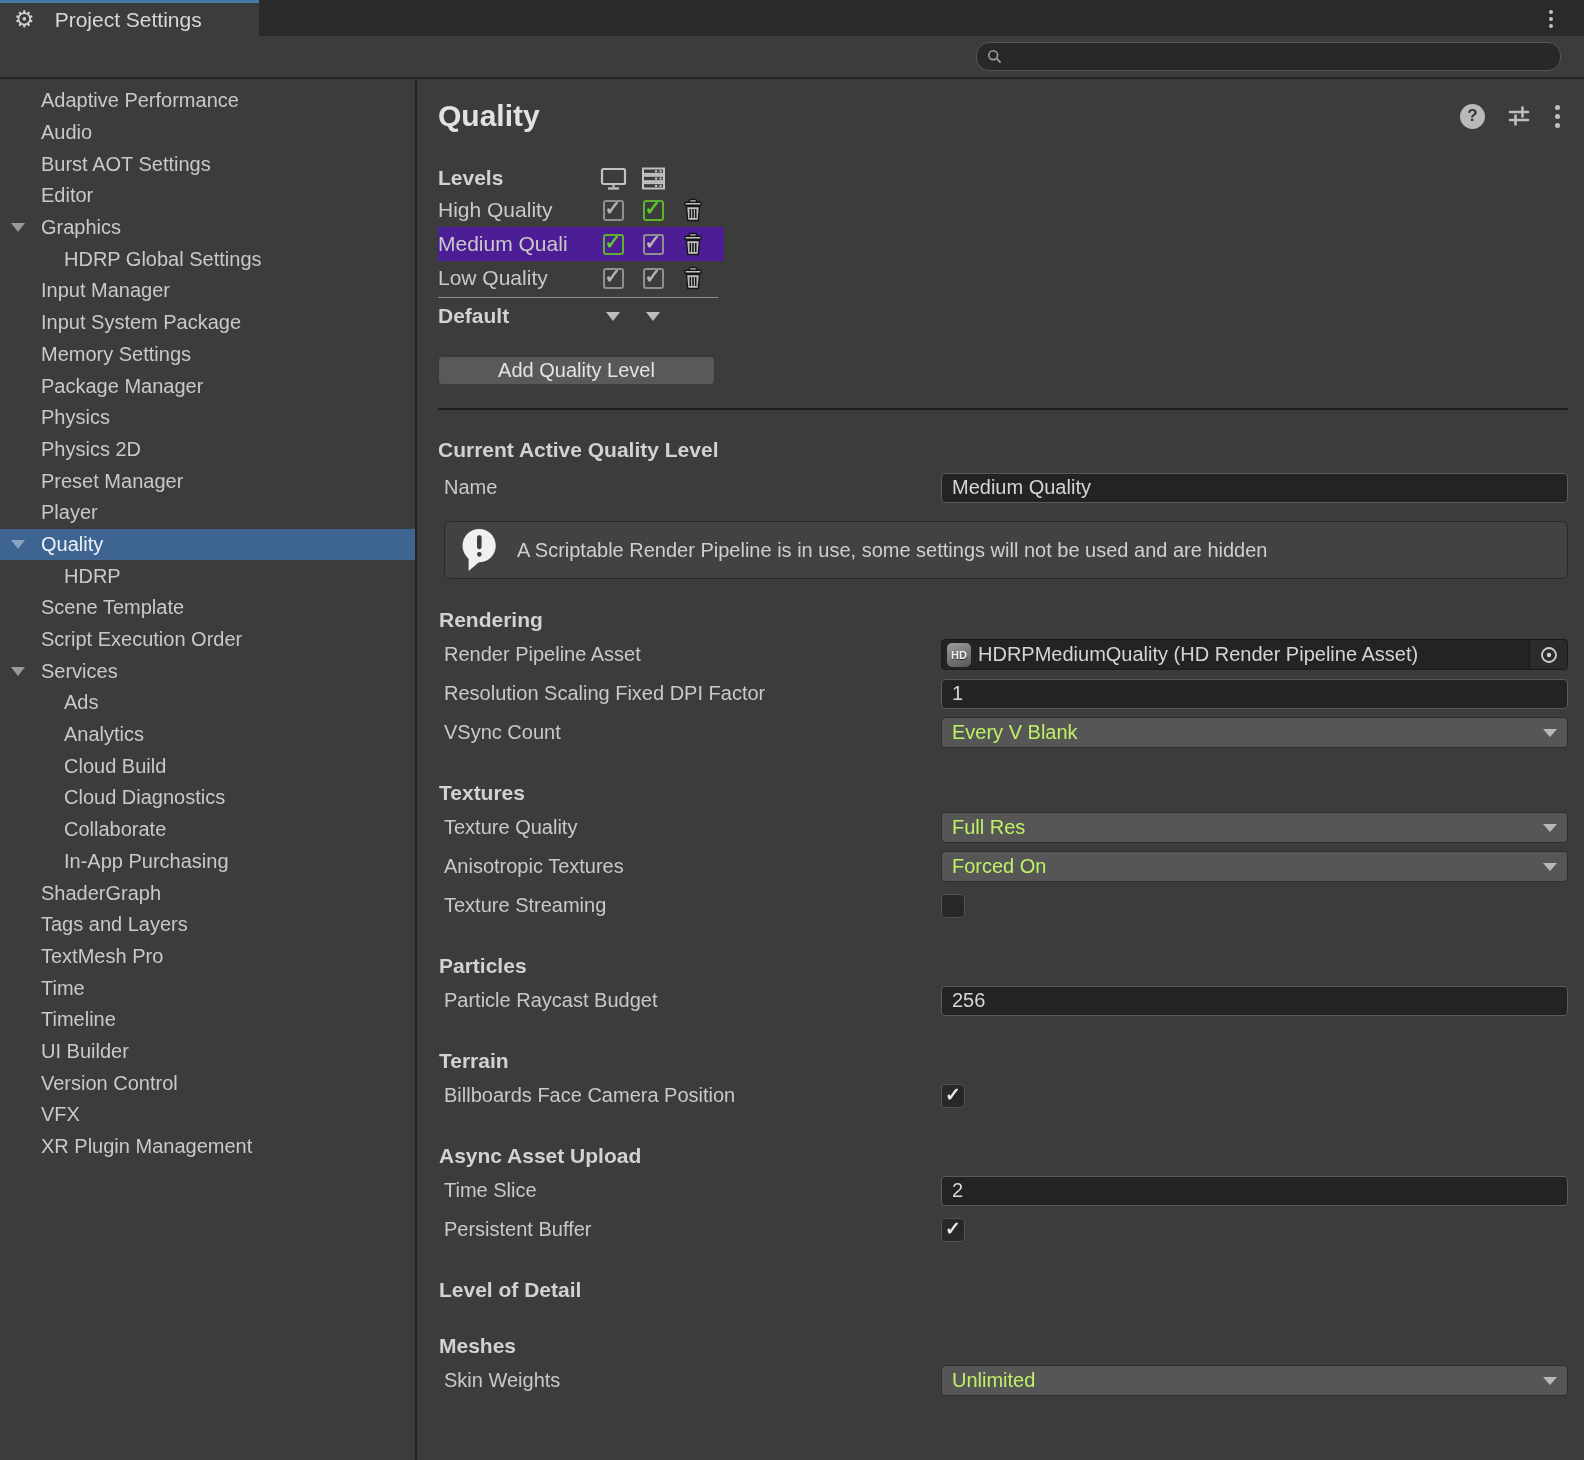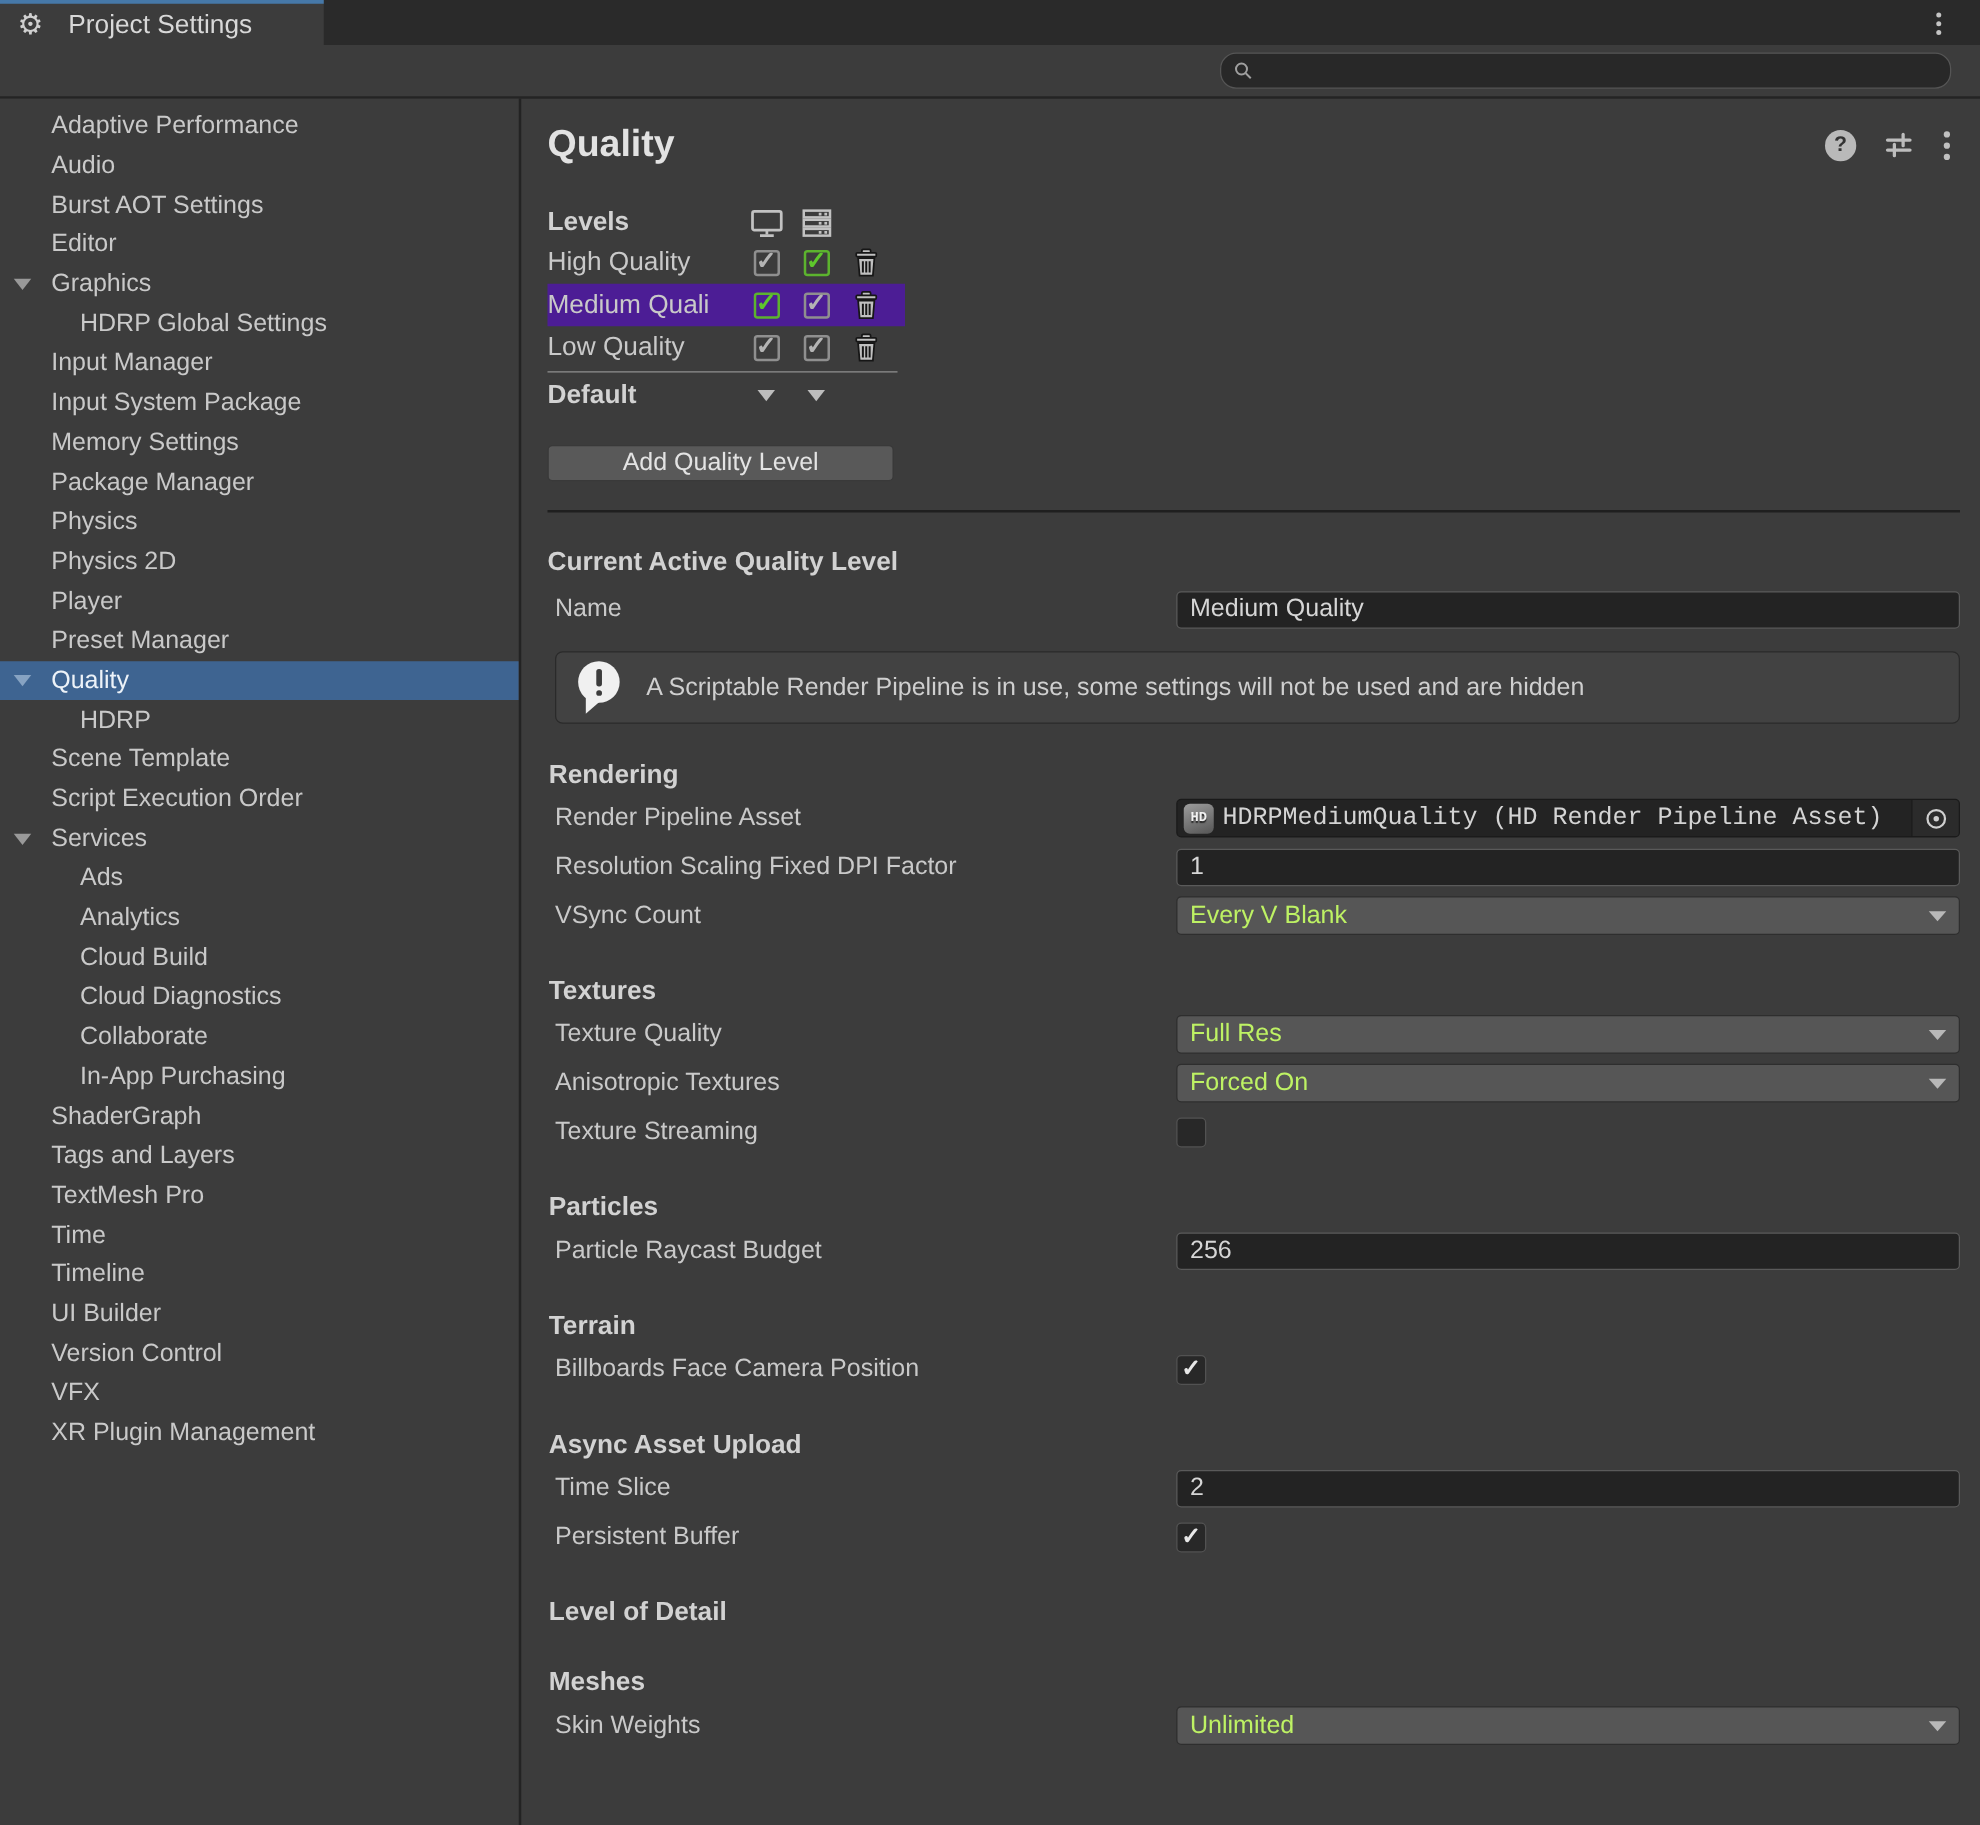--- a/index.html
+++ b/index.html
@@ -67,21 +67,21 @@
   
   .sec-header { font-size:21px; font-weight:bold; color:#d2d2d2; }
   .current-header { margin-top:26px; height:28px; display:flex; align-items:center; }
   .row { display:flex; align-items:center; height:39px; padding-left:6px; }
   .row .row-label { flex:0 0 497px; font-size:20px; color:#c9c9c9; white-space:nowrap; overflow:hidden; }
   .row .ctrl { flex:1; display:flex; align-items:flex-end; }
 
   .tf { width:100%; height:30px; background:#232323; border:1px solid #5a5a5a; border-radius:4px; display:flex; align-items:center; padding:0 10px; font-size:20px; color:#d6d6d6; white-space:nowrap; overflow:hidden; cursor:text; }
   .dd { width:100%; height:31px; background:#565656; border:1px solid #2e2e2e; border-radius:4px; display:flex; align-items:center; padding:0 10px; font-size:20px; color:#bef264; cursor:pointer; }
   .dd .dd-arrow { margin-left:auto; width:0; height:0; border-left:7px solid transparent; border-right:7px solid transparent; border-top:8px solid #b8b8b8; }
-  .obj { width:100%; height:31px; background:#232323; border:1px solid #1a1a1a; border-radius:4px; display:flex; align-items:center; padding:0 0 0 5px; font-size:20px; color:#d4d4d4; cursor:pointer; overflow:hidden;font-family:Liberation Mono, monospace; }
+  .obj { width:100%; height:31px; background:#232323; border:1px solid #1a1a1a; border-radius:4px; display:flex; align-items:center; padding:0 0 0 5px; font-size:20px; color:#d4d4d4; cursor:pointer; overflow:hidden; }
   .hd-badge { width:24px; height:24px; border-radius:5px; background:linear-gradient(160deg,#9e9e9e,#555555); color:#f2f2f2; font-size:11px; font-weight:bold; display:flex; align-items:center; justify-content:center; margin-right:7px; flex:0 0 auto; text-shadow:0 1px 1px #222; }
   .obj .obj-text { flex:1; white-space:nowrap; overflow:hidden; }
   .picker { flex:0 0 38px; height:100%; display:flex; align-items:center; justify-content:center; background:#2b2b2b; border-left:1px solid #1a1a1a; cursor:pointer; }
   .cbox { width:24px; height:24px; background:#282828; border:1px solid #525252; border-radius:4px; display:flex; align-items:center; justify-content:center; cursor:pointer; }
   .cbox.checked::after { content:"✓"; color:#e8e8e8; font-size:19px; font-weight:bold; margin-top:-2px; }
 
   .info-box { margin-left:6px; margin-top:14px; height:58px; background:#424242; border:1px solid #2a2a2a; border-radius:6px; display:flex; align-items:center; padding:0 14px; gap:16px; }
   .info-text { font-size:20px; color:#cfcfcf; }
 
   .section { margin-top:26px; }
@@ -172,26 +172,26 @@
     <span class="lbl">Physics</span>
   </div>
 
   <div class="side-item">
 
     <span class="lbl">Physics 2D</span>
   </div>
 
   <div class="side-item">
 
+    <span class="lbl">Preset Manager</span>
+  </div>
+
+  <div class="side-item">
+
     <span class="lbl">Player</span>
-  </div>
-
-  <div class="side-item">
-
-    <span class="lbl">Preset Manager</span>
   </div>
 
   <div class="side-item selected">
     <span class="fold" style="display: block;"></span>
     <span class="lbl">Quality</span>
   </div>
 
   <div class="side-item lvl1">
 
     <span class="lbl">HDRP</span>

